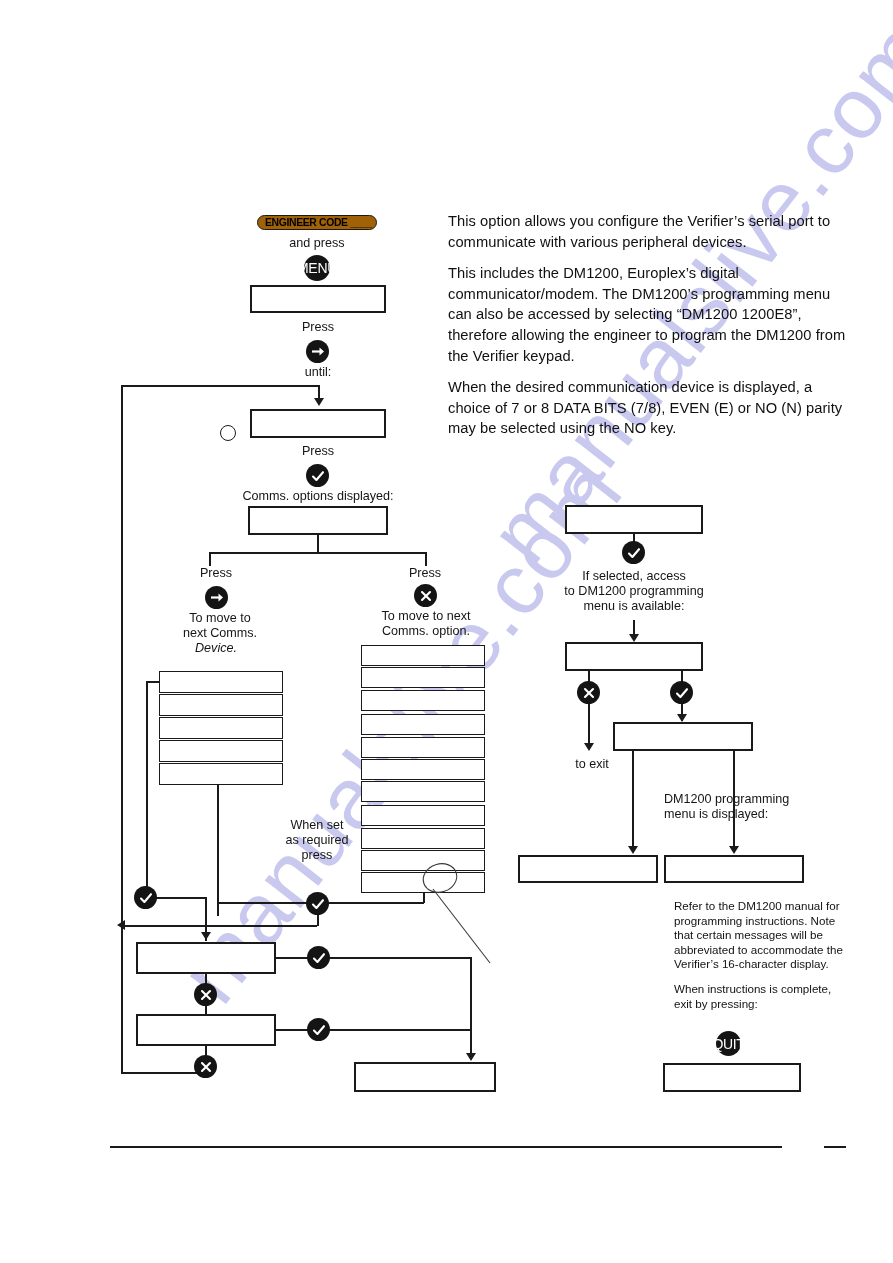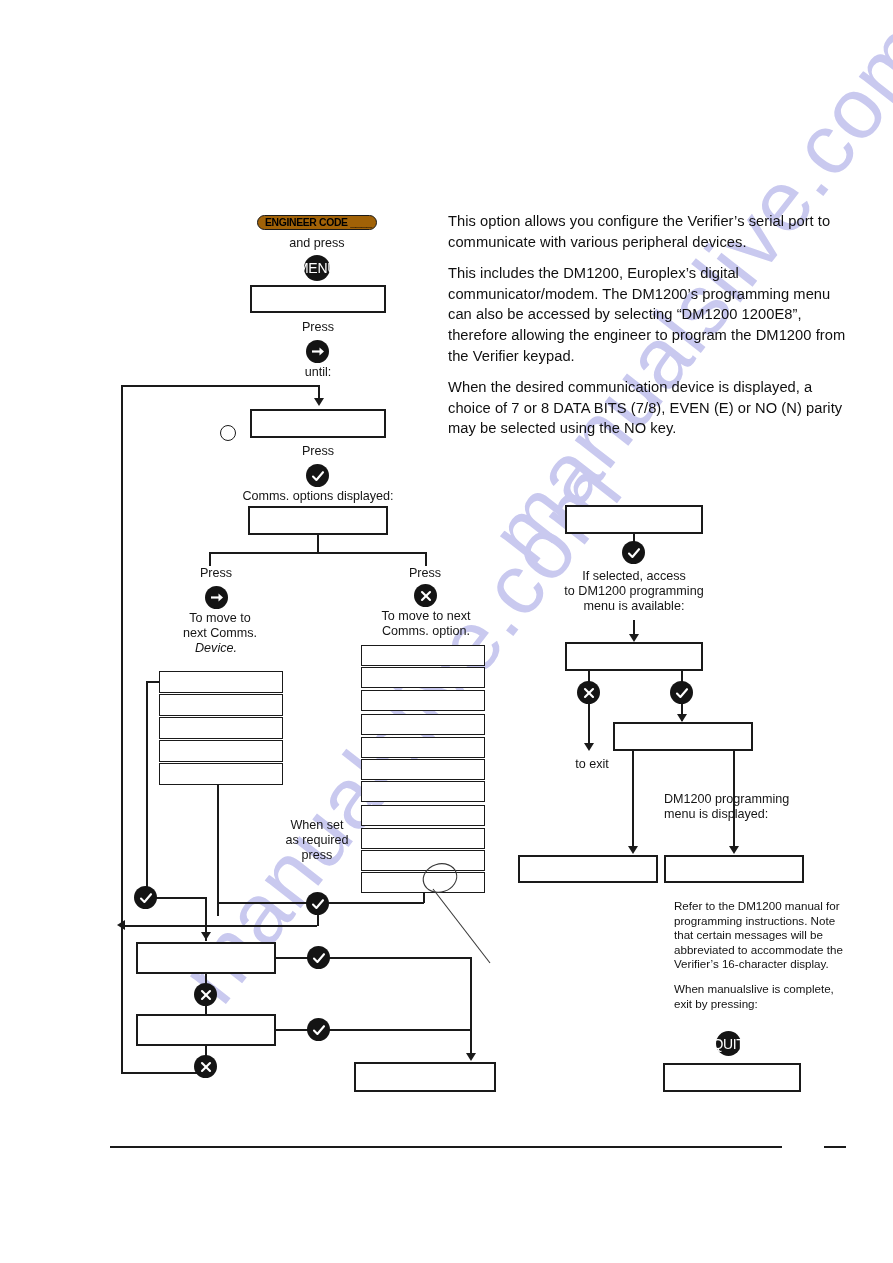--- a/index.html
+++ b/index.html
@@ -422,21 +422,21 @@
   <div class="line vline" style="left:632px; top:751px; height:100px;"></div>
   <div class="arrow-down" style="left:628px; top:846px;"></div>
   <div class="line vline" style="left:733px; top:751px; height:100px;"></div>
   <div class="arrow-down" style="left:729px; top:846px;"></div>
 
   <div class="lcd" style="left:518px; top:855px; width:140px; height:28px;"></div>
   <div class="lcd" style="left:664px; top:855px; width:140px; height:28px;"></div>
 
   <div class="instr">
     <p>Refer to the DM1200 manual for programming instructions. Note that certain messages will be abbreviated to accommodate the Verifier’s 16-character display.</p>
-    <p>When manualslive is complete, exit by pressing:</p>
+    <p>When instructions is complete, exit by pressing:</p>
   </div>
 
   <div class="key" style="left:716px; top:1031px; width:25px; height:25px;">
     <span class="key-text">QUIT</span>
   </div>
 
   <div class="lcd" style="left:663px; top:1063px; width:138px; height:29px;"></div>
 
   <div class="footer-rule" style="left:110px; top:1146px; width:672px;"></div>
   <div class="footer-dash" style="left:824px; top:1146px; width:22px;"></div>

